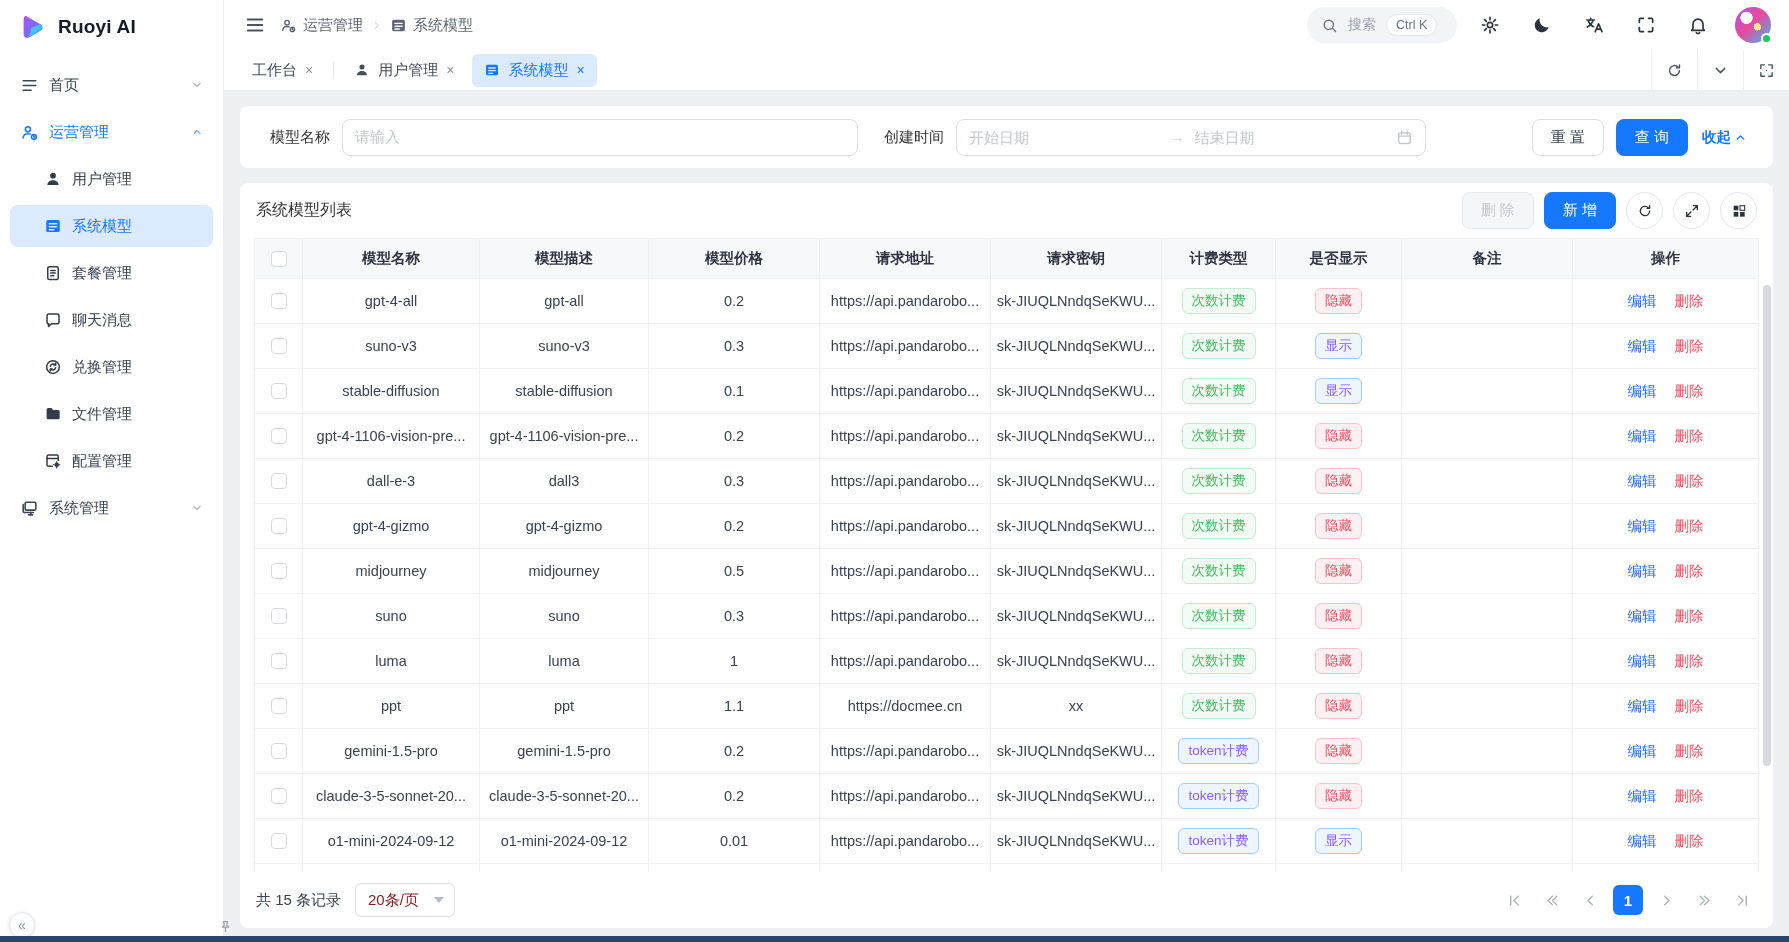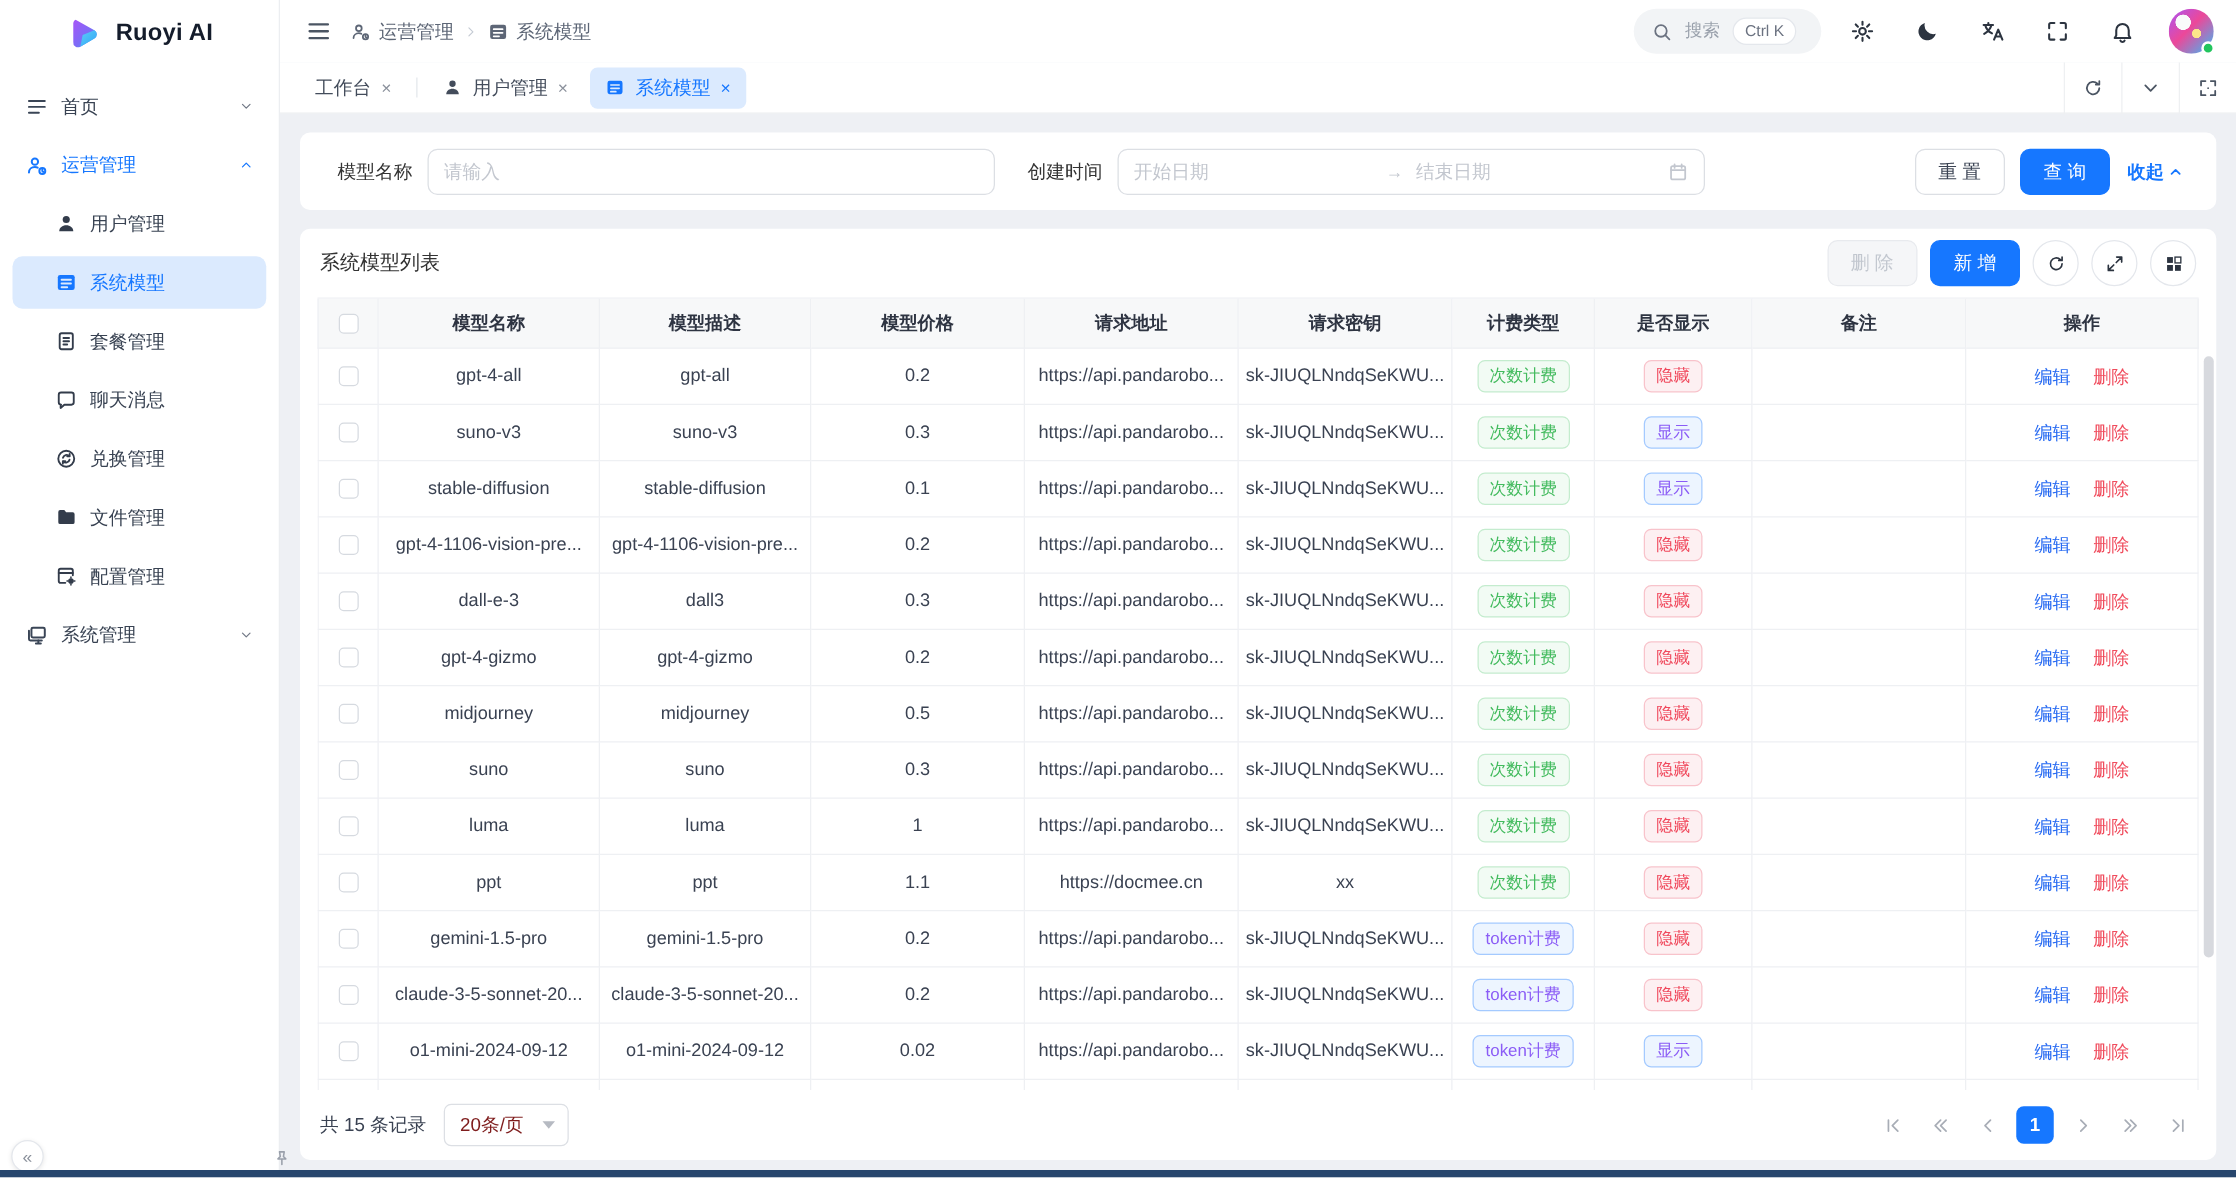--- a/index.html
+++ b/index.html
@@ -6,21 +6,21 @@
   html,body { width:1789px; height:942px; overflow:hidden; }
   body {
     font-family:"Liberation Sans","DejaVu Sans",sans-serif;
     font-size:15px; color:#333; background:#eef0f4; display:flex; position:relative;
   }
   svg { display:block; }
   .ic { stroke:currentColor; fill:none; stroke-width:2; stroke-linecap:round; stroke-linejoin:round; }
 
   
   .sidebar { width:224px; background:#fff; border-right:1px solid #eceef1; display:flex; flex-direction:column; position:relative; z-index:5; }
-  .logo-row { height:54px; display:flex; align-items:center; padding:0 18px; gap:10px;justify-content:center; }
+  .logo-row { height:54px; display:flex; align-items:center; padding:0 18px; gap:10px; }
   .logo-mark { width:30px; height:30px; }
   .logo-text { font-size:19px; font-weight:bold; color:#141c2b; letter-spacing:.2px; }
   .menu { padding:10px 10px 0 10px; flex:1; }
   .menu-item { height:42px; display:flex; align-items:center; gap:10px; padding:0 10px; border-radius:8px; color:#384252; cursor:pointer; margin-bottom:5px; }
   .menu-item .mi-icon { width:19px; height:19px; flex:0 0 19px; color:#3a4556; }
   .menu-item .mi-label { flex:1; }
   .menu-item .chev { color:#737a87; }
   .menu-item.blue, .menu-item.blue .mi-icon, .menu-item.blue .chev { color:#1677ff; }
   .submenu-item { height:42px; display:flex; align-items:center; gap:10px; padding:0 10px 0 34px; border-radius:8px; color:#384252; cursor:pointer; margin-bottom:5px; }
   .submenu-item .mi-icon { width:18px; height:18px; flex:0 0 18px; color:#333c4b; }
@@ -61,21 +61,21 @@
   .tab-divider { width:1px; height:16px; background:#e4e7ec; margin:0 8px 0 2px; }
   .tabbar-spacer { flex:1; }
   .tabbar-ctl { width:46px; height:41px; display:flex; align-items:center; justify-content:center; border-left:1px solid #eef0f2; color:#4b5563; cursor:pointer; }
   .tabbar-ctl .mi-icon { width:17px; height:17px; }
 
   .content { flex:1; padding:15px 16px 14px 16px; display:flex; flex-direction:column; min-height:0; }
 
   
   .filter-card { background:#fff; border-radius:8px; height:62px; display:flex; align-items:center; padding:0 26px 0 30px; flex:0 0 auto; }
   .f-label { color:#333; margin-right:12px; white-space:nowrap; }
-  .f-input { width:454px; height:37px; border:1px solid #dcdfe4; border-radius:8px; padding:0 12px; font-size:15px; color:#6d28d9; outline:none; font-family:Liberation Sans, sans-serif; }
+  .f-input { width:516px; height:37px; border:1px solid #dcdfe4; border-radius:8px; padding:0 12px; font-size:15px; color:#6d28d9; outline:none; font-family:Liberation Serif, serif; }
   .f-input::placeholder { color:#c3c7cf; }
   .f-gap { width:26px; }
   .date-box { width:470px; height:37px; border:1px solid #dcdfe4; border-radius:8px; display:flex; align-items:center; padding:0 12px; gap:10px; }
   .date-input { border:none; outline:none; flex:1; font-size:15px; color:#333; font-family:inherit; min-width:0; }
   .date-input::placeholder { color:#c3c7cf; }
   .date-arrow { color:#c3c7cf; font-size:14px; }
   .cal-icon { width:17px; height:17px; color:#c3c7cf; flex:0 0 17px; }
   .filter-spacer { flex:1; }
   .btn { height:37px; border-radius:8px; padding:0 18px; font-size:15px; display:inline-flex; align-items:center; justify-content:center; cursor:pointer; font-family:inherit; white-space:nowrap; }
   .btn-plain { background:#fff; border:1px solid #dcdfe4; color:#3c4454; }
@@ -697,21 +697,21 @@
       <a class="op op-del">删除</a>
     </div>
   </div>
 
   <div class="tgrid">
     <div class="td">
                 <span class="checkbox"></span>
               </div>
     <div class="td">o1-mini-2024-09-12</div>
     <div class="td">o1-mini-2024-09-12</div>
-    <div class="td">0.02</div>
+    <div class="td">0.01</div>
     <div class="td">https://api.pandarobo...</div>
     <div class="td">sk-JIUQLNndqSeKWU...</div>
     <div class="td">
                 <span class="badge badge-blue">token计费</span>
               </div>
     <div class="td">
                 <span class="badge badge-blue">显示</span>
               </div>
     <div class="td"></div>
     <div class="td">

